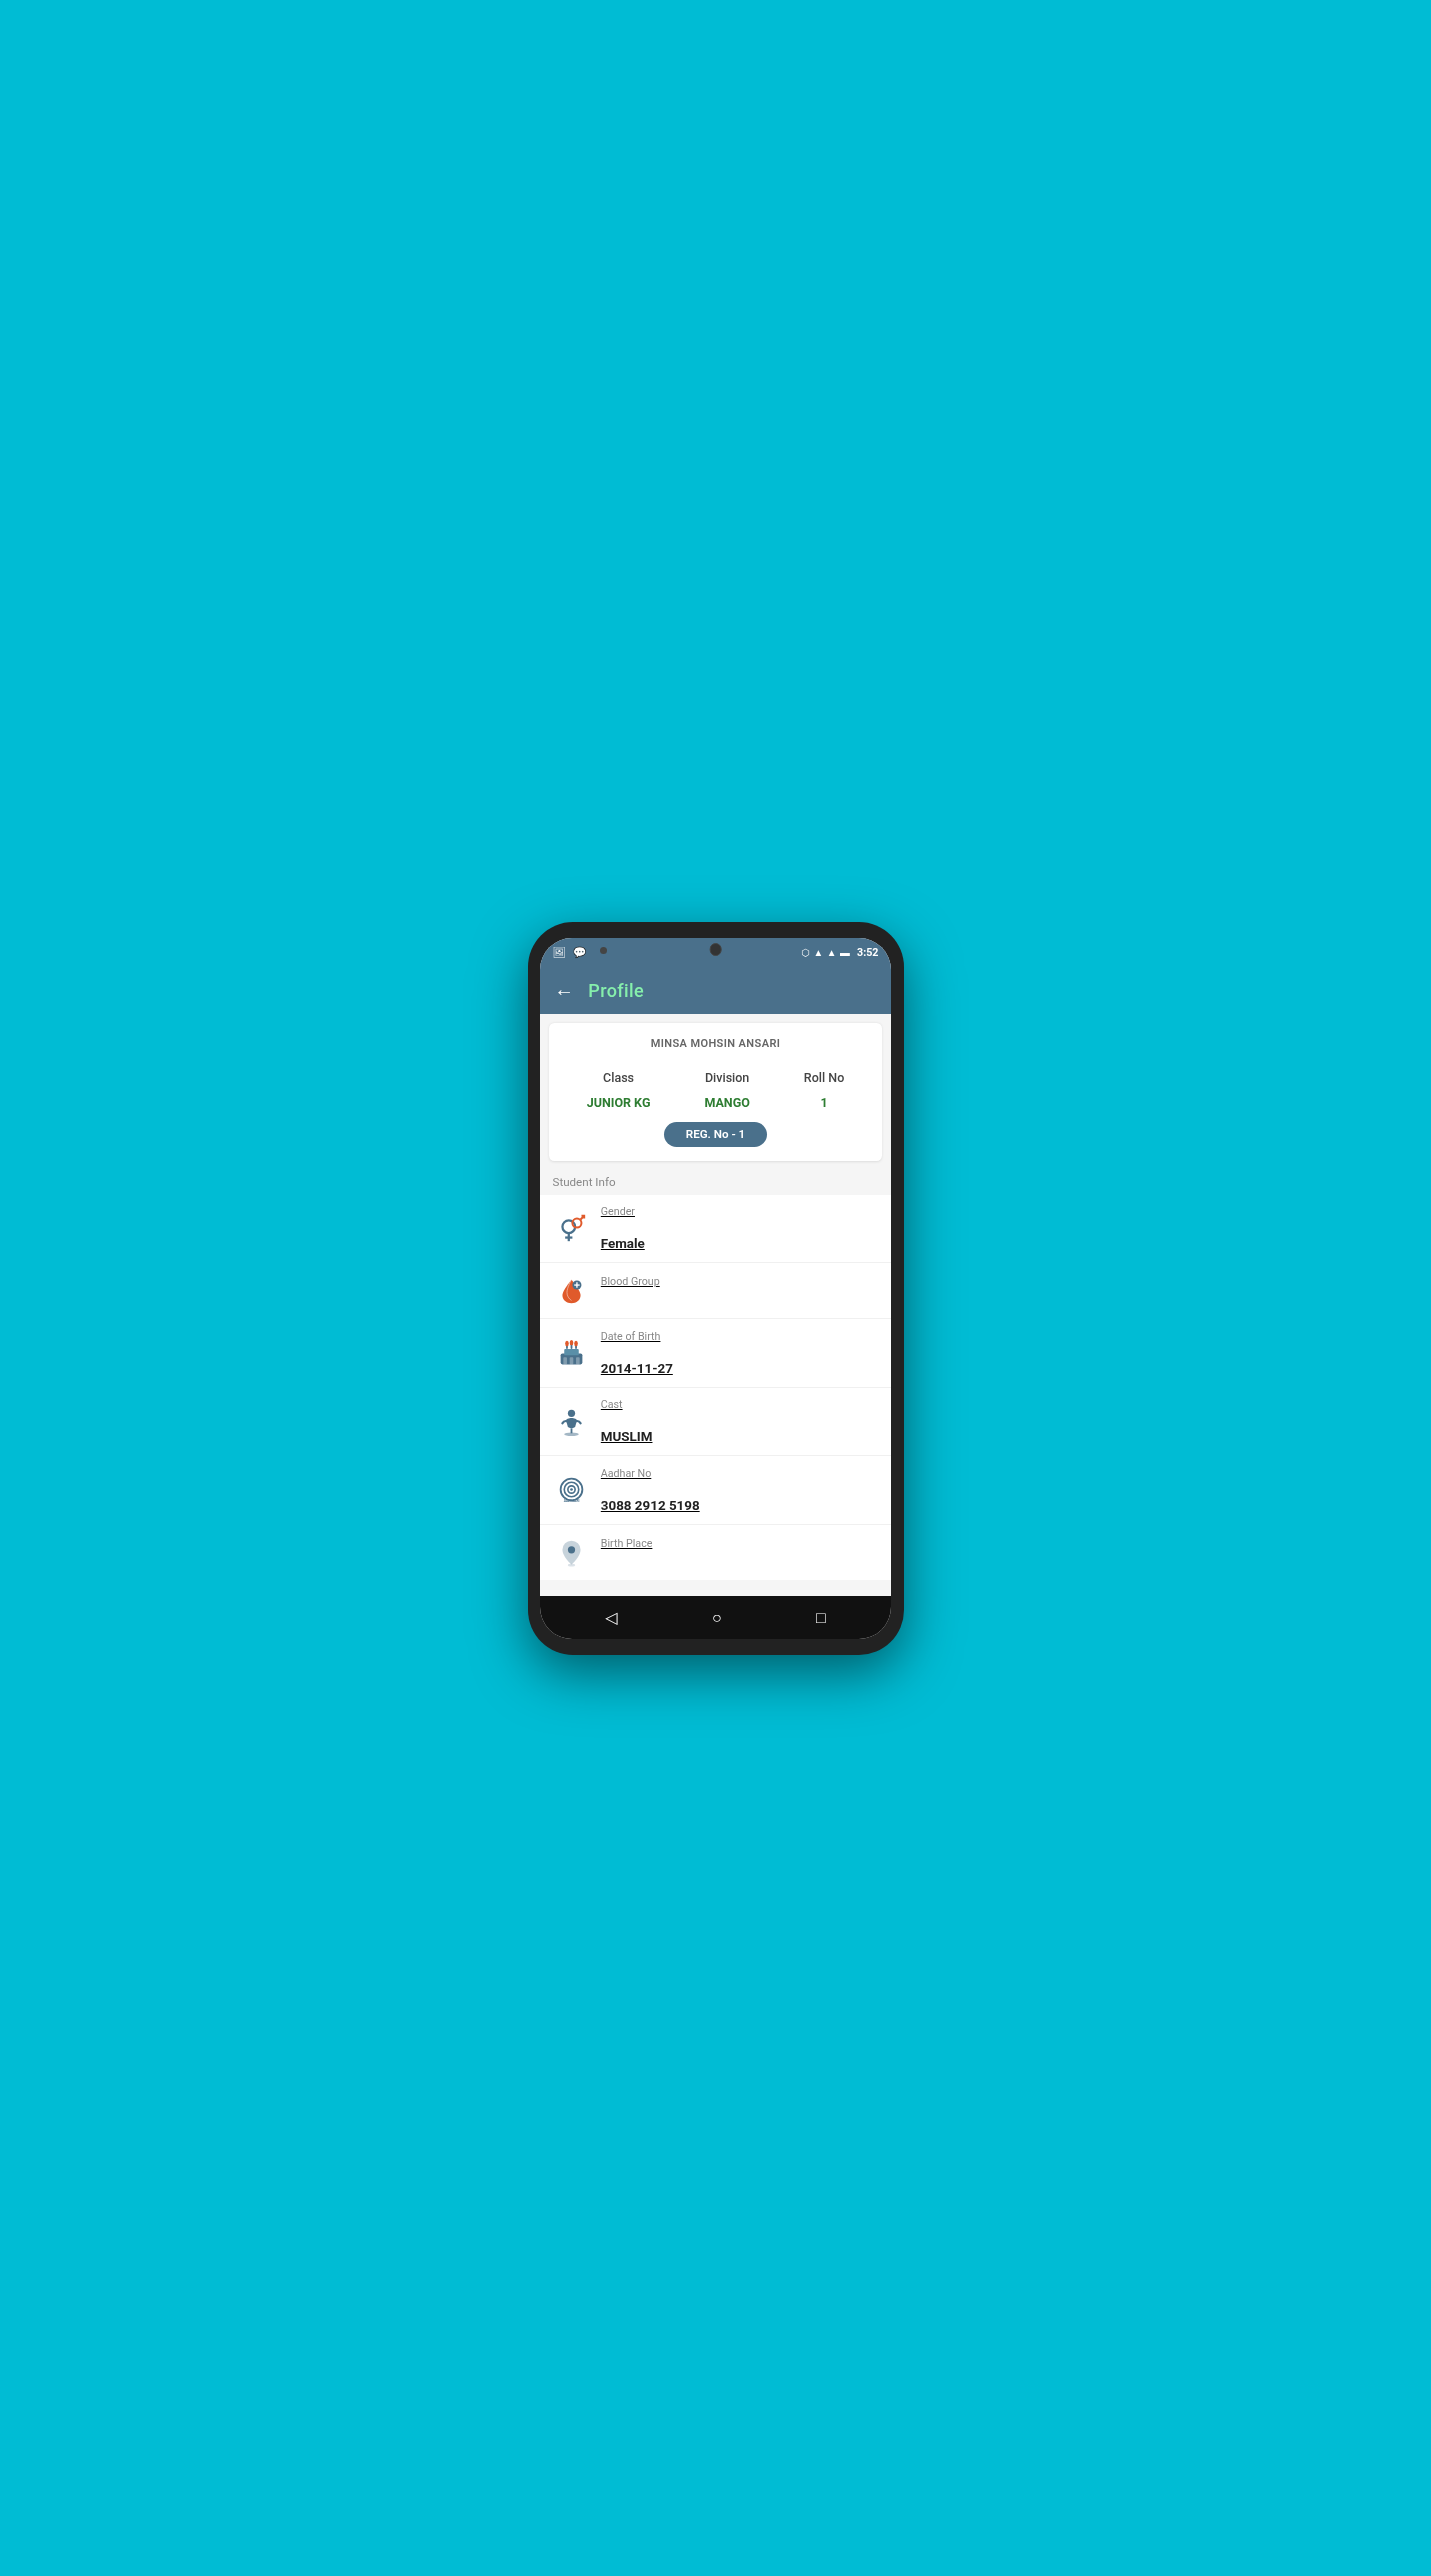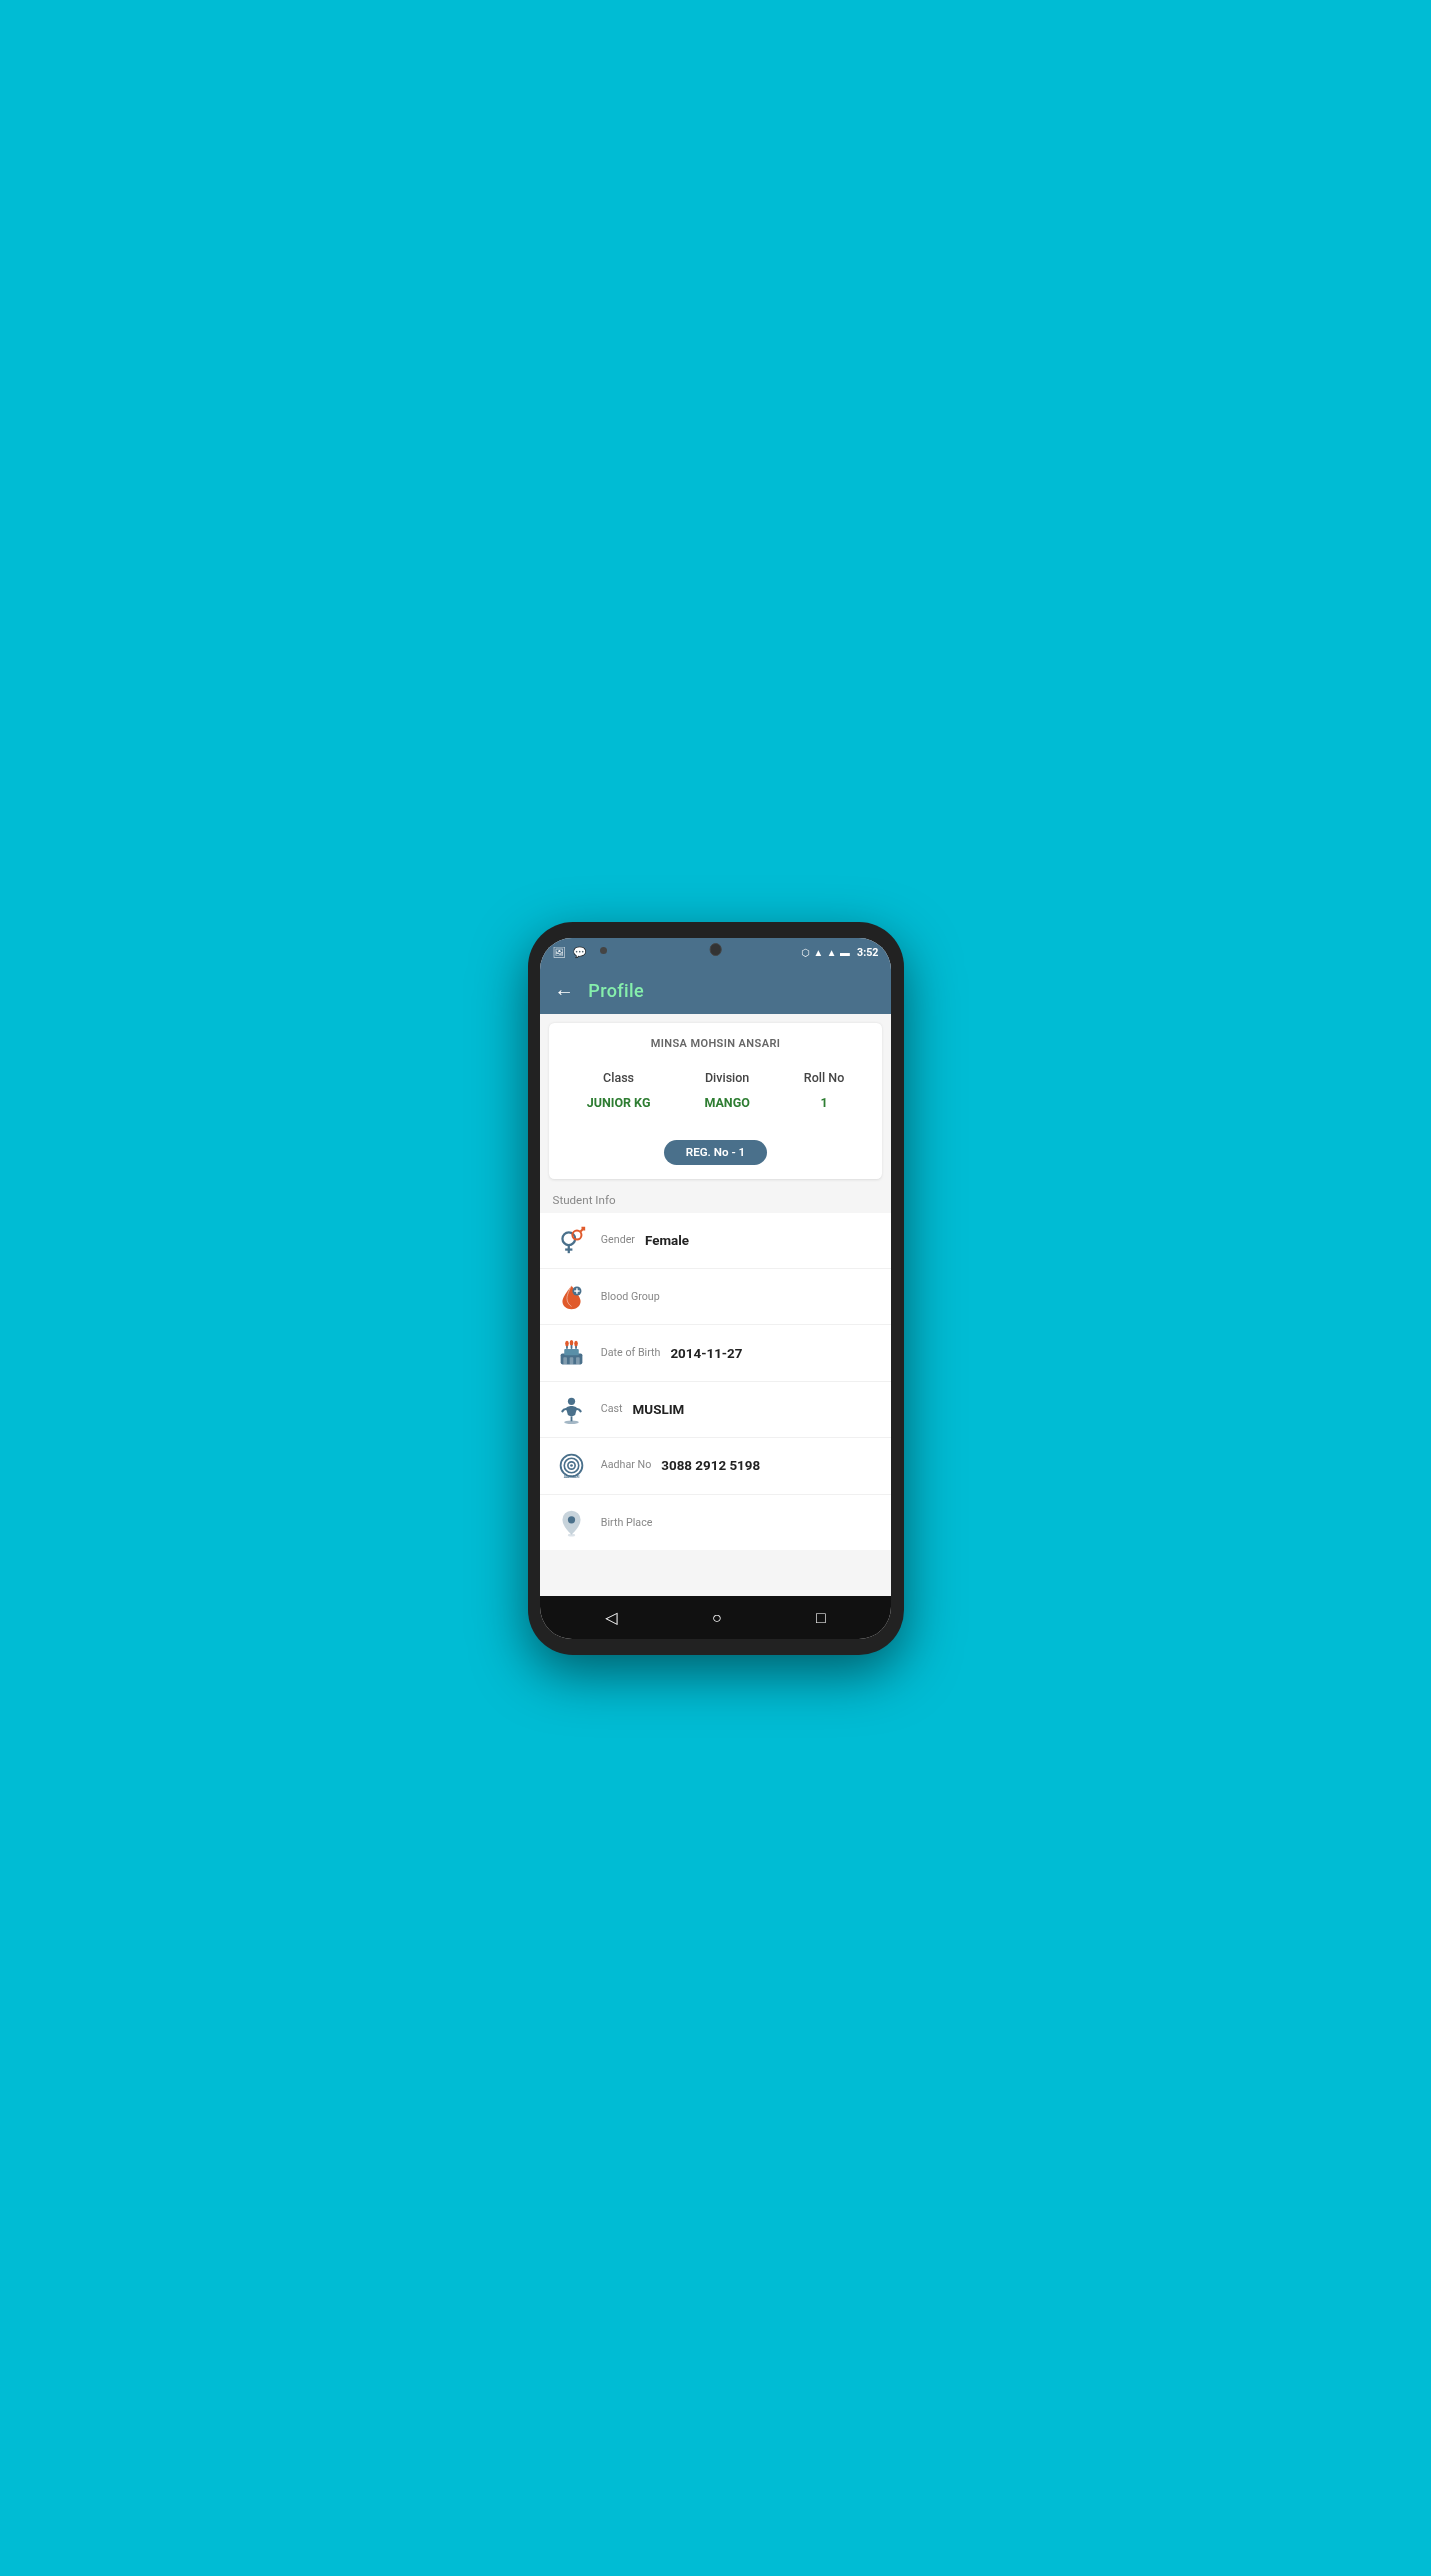--- a/index.html
+++ b/index.html
@@ -169,21 +169,21 @@
     }
 
     .reg-badge {
       display: inline-block;
       background: #4A708B;
       color: white;
       border-radius: 18px;
       padding: 5.4px 21.5px;
       font-size: 11.6px;
       font-weight: 600;
-      margin-top: 21px;
+      margin-top: 3px;
       text-align: right;
     }
 
     
     .section-header {
       padding: 9px 12.5px 5.4px;
       font-size: 11.6px;
       color: #888;
     }
 
@@ -213,22 +213,23 @@
       flex-shrink: 0;
     }
 
     .info-icon svg {
       width: 29px;
       height: 29px;
     }
 
     .info-text {
       display: flex;
-      flex-direction: row;
-      gap: 10px;
+      flex-direction: column;
+      gap: 18px;
+      text-decoration: underline;
     }
 
     .info-label {
       font-size: 10.7px;
       color: #888;
     }
 
     .info-value {
       font-size: 13.4px;
       font-weight: 700;

